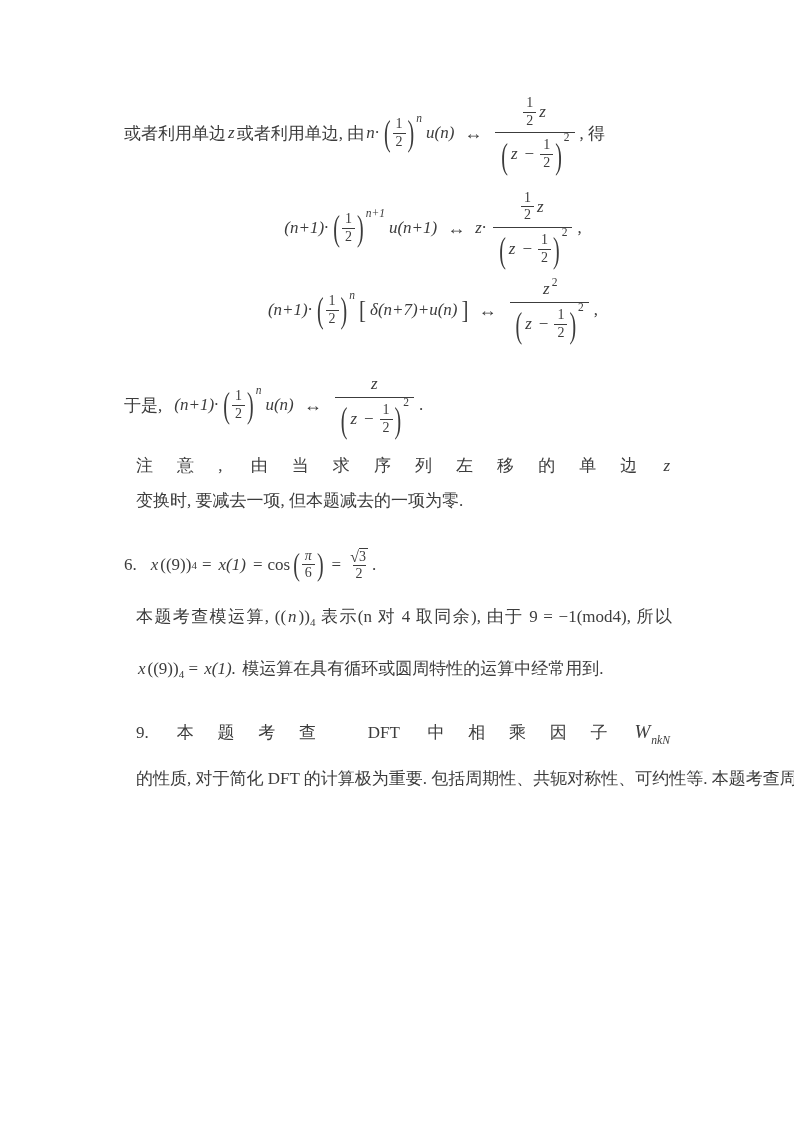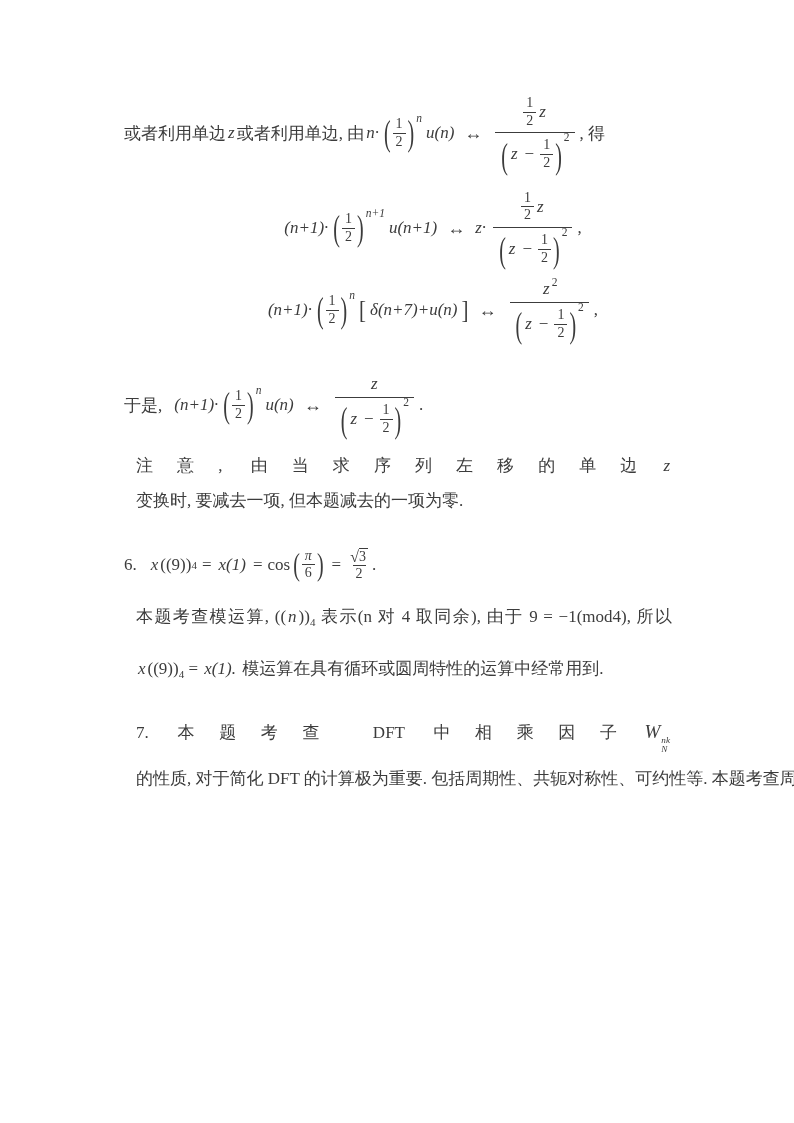--- a/index.html
+++ b/index.html
@@ -46,21 +46,21 @@
   sup.expz { font-size: 11.5px; font-style: normal; display: inline-block; transform: translateY(-7px); }
 
   sub.s4 { font-size: 11px; font-style: normal; vertical-align: sub; }
 
   
   .sqrt { display: inline-flex; align-items: flex-start; }
   .sqrt .rad { font-size: 16px; font-style: normal; transform: translateY(1px); }
   .sqrt .cand { border-top: 1.2px solid #3c3c3c; padding: 1px 2px 0 0; }
 
   
-  .wstack { display: inline-flex; flex-direction: column; line-height: 1.05; font-size: 11px; vertical-align: -0.45em; margin: 0 2px 0 1px; }
+  .wstack { display: inline-flex; flex-direction: row; line-height: 1.05; font-size: 14px; vertical-align: -0.45em; margin: 0 2px 0 1px; }
   .bigw { font-style: italic; font-size: 19px; margin-left: 3px; }
 
   
   p.flow { margin: 12px; line-height: 35px; text-align: justify; }
   p.tallflow { line-height: 46px; }
 
   
   .p1 { margin-top: 0; }
   .f2 { margin-top: 20px; }
   .f3 { margin-top: 14px; }
@@ -250,18 +250,18 @@
           <span class="cand">3</span>
         </span>
       </span>
       <span class="fd">2</span>
     </span>
     <span class="cn">.</span>
   </div>
 
   <p class="flow tallflow pmod"><span class="cn">本题考查模运算,</span> <span class="cn">((</span><span class="v">n</span><span class="cn">))</span><sub class="s4">4</sub> <span class="cn">表示(n 对 4 取同余), 由于</span> <span class="cn">9 = −1(mod4),</span> <span class="cn">所以</span> <span class="v">x</span><span class="cn">((9))</span><sub class="s4">4</sub> <span class="cn">=</span> <span class="v">x(1).</span> <span class="cn">模运算在具有循环或圆周特性的运算中经常用到.</span></p>
 
-  <p class="flow tallflow p7"><span class="cn">7. 本题考查 DFT 中相乘因子</span><span class="bigw">W</span><span class="wstack">
+  <p class="flow tallflow p7"><span class="cn">9. 本题考查 DFT 中相乘因子</span><span class="bigw">W</span><span class="wstack">
         <sup class="it">nk</sup>
         <sub class="it">N</sub>
       </span><span class="cn">的性质, 对于简化 DFT 的计算极为重要. 包括周期性、共轭对称性、可约性等. 本题考查周期性.</span></p>
 
 </div>
 
 </body></html>

